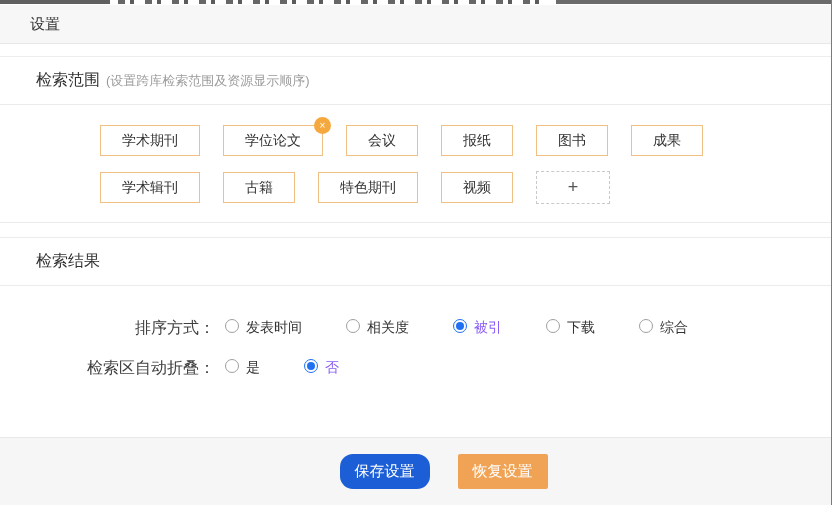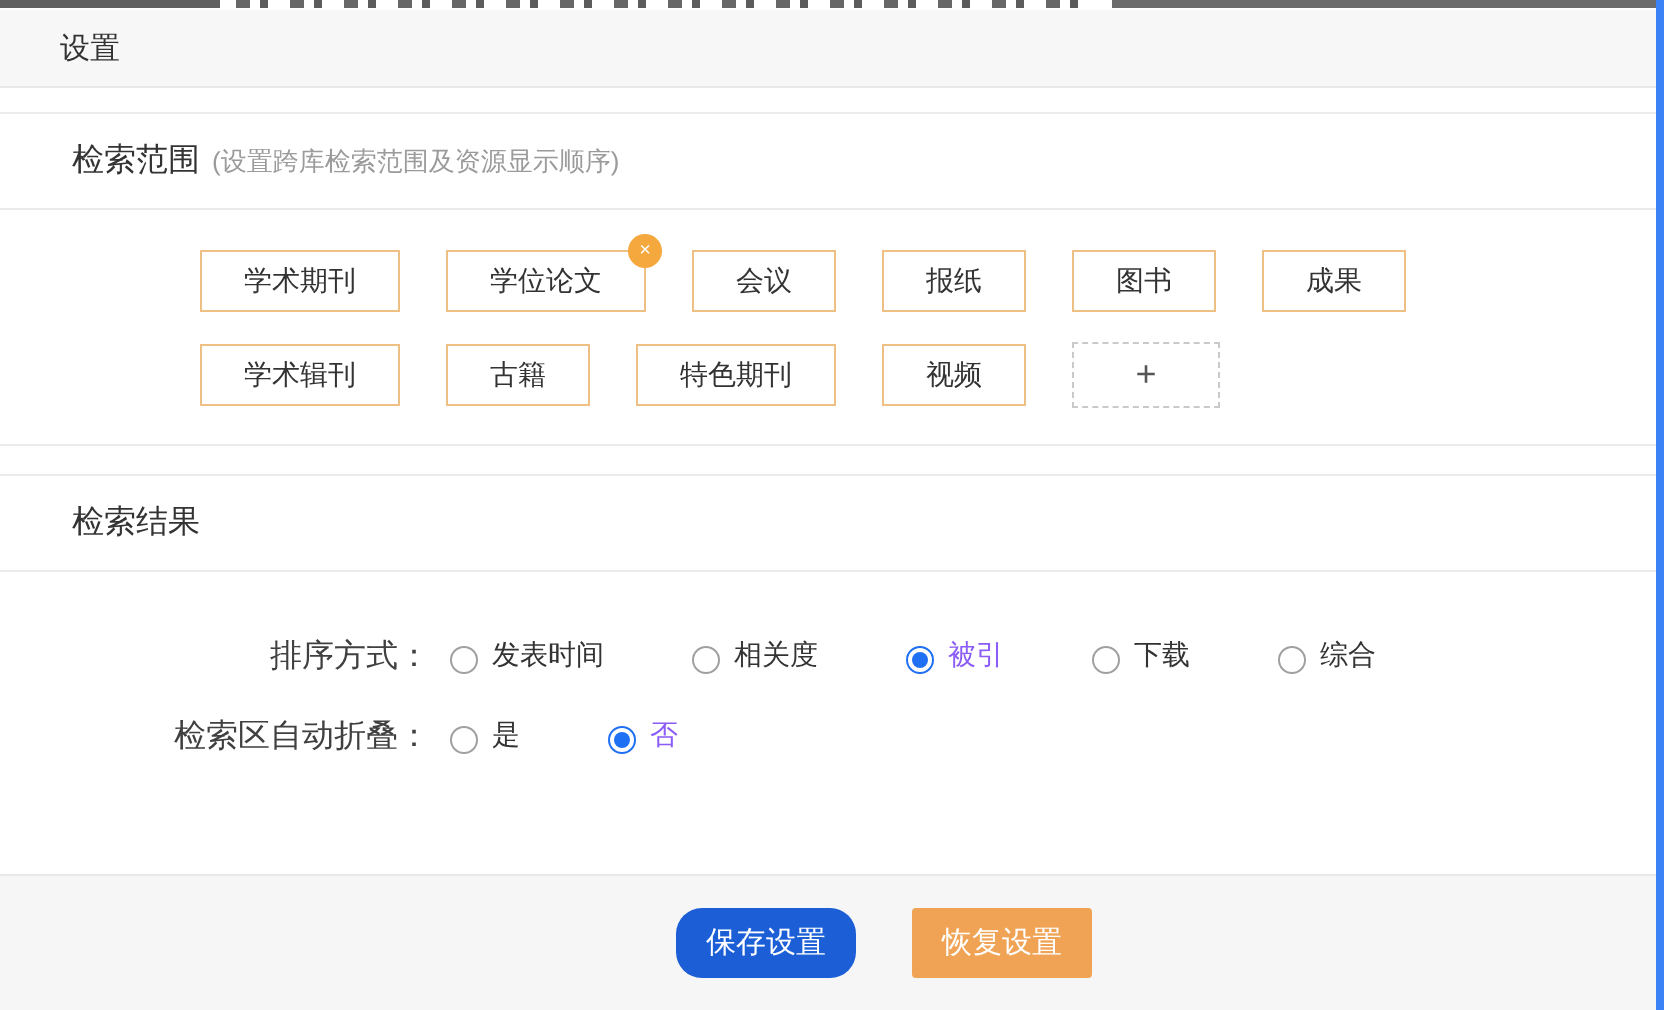--- a/index.html
+++ b/index.html
@@ -3,21 +3,21 @@
 <meta charset="utf-8">
 <style>
   * { box-sizing: border-box; margin: 0; padding: 0; }
   html,body { width:832px; height:505px; }
   body {
     font-family: "Liberation Sans", "DejaVu Sans", sans-serif;
     background:#fff; color:#333; overflow:hidden;
   }
   .page {
     position:relative; width:832px; height:505px; background:#fff;
-    border-right:4px solid #3b82f6;
+    border-right:1px solid #3b82f6;
   }
 
   
   .top-clip { position:relative; height:5px; background:#fff; overflow:hidden; }
   .top-clip .seg-left  { position:absolute; left:0; top:0; width:110px; height:4px; background:#606060; }
   .top-clip .seg-right { position:absolute; left:556px; top:0; right:0; height:4px; background:#6b6b6b; }
   .top-clip .seg-text  {
     position:absolute; left:118px; top:0; width:430px; height:4px;
     background:repeating-linear-gradient(90deg,#4c4c4c 0 7px,transparent 7px 12px,#3f3f3f 12px 16px,transparent 16px 27px);
     opacity:.85;
@@ -62,21 +62,21 @@
 
   .sec-gap { height:15px; border-bottom:1px solid #ebebeb; }
 
   
   .form { padding:22px 0 10px 0; }
   .form-row { display:flex; align-items:center; height:40px; }
   .form-row .lbl {
     width:215px; text-align:right; font-size:16px; color:#404040; flex:0 0 215px;
   }
   .opts { display:flex; align-items:center; margin-left:10px; }
-  .opt { display:flex; align-items:flex-end; margin-right:44px; cursor:pointer; font-size:14px; color:#333; }
+  .opt { display:flex; align-items:flex-start; margin-right:44px; cursor:pointer; font-size:14px; color:#333; }
   .radio {
     width:14px; height:14px; border-radius:50%; border:1px solid #a0a0a0;
     margin-right:7px; position:relative; background:#fff; flex:0 0 14px;
   }
   .opt.sel .radio { border-color:#2070f3; }
   .opt.sel .radio::after {
     content:""; position:absolute; left:2px; top:2px; width:8px; height:8px;
     border-radius:50%; background:#2070f3;
   }
   .opt.sel .olabel { color:#8b5cf6; }

